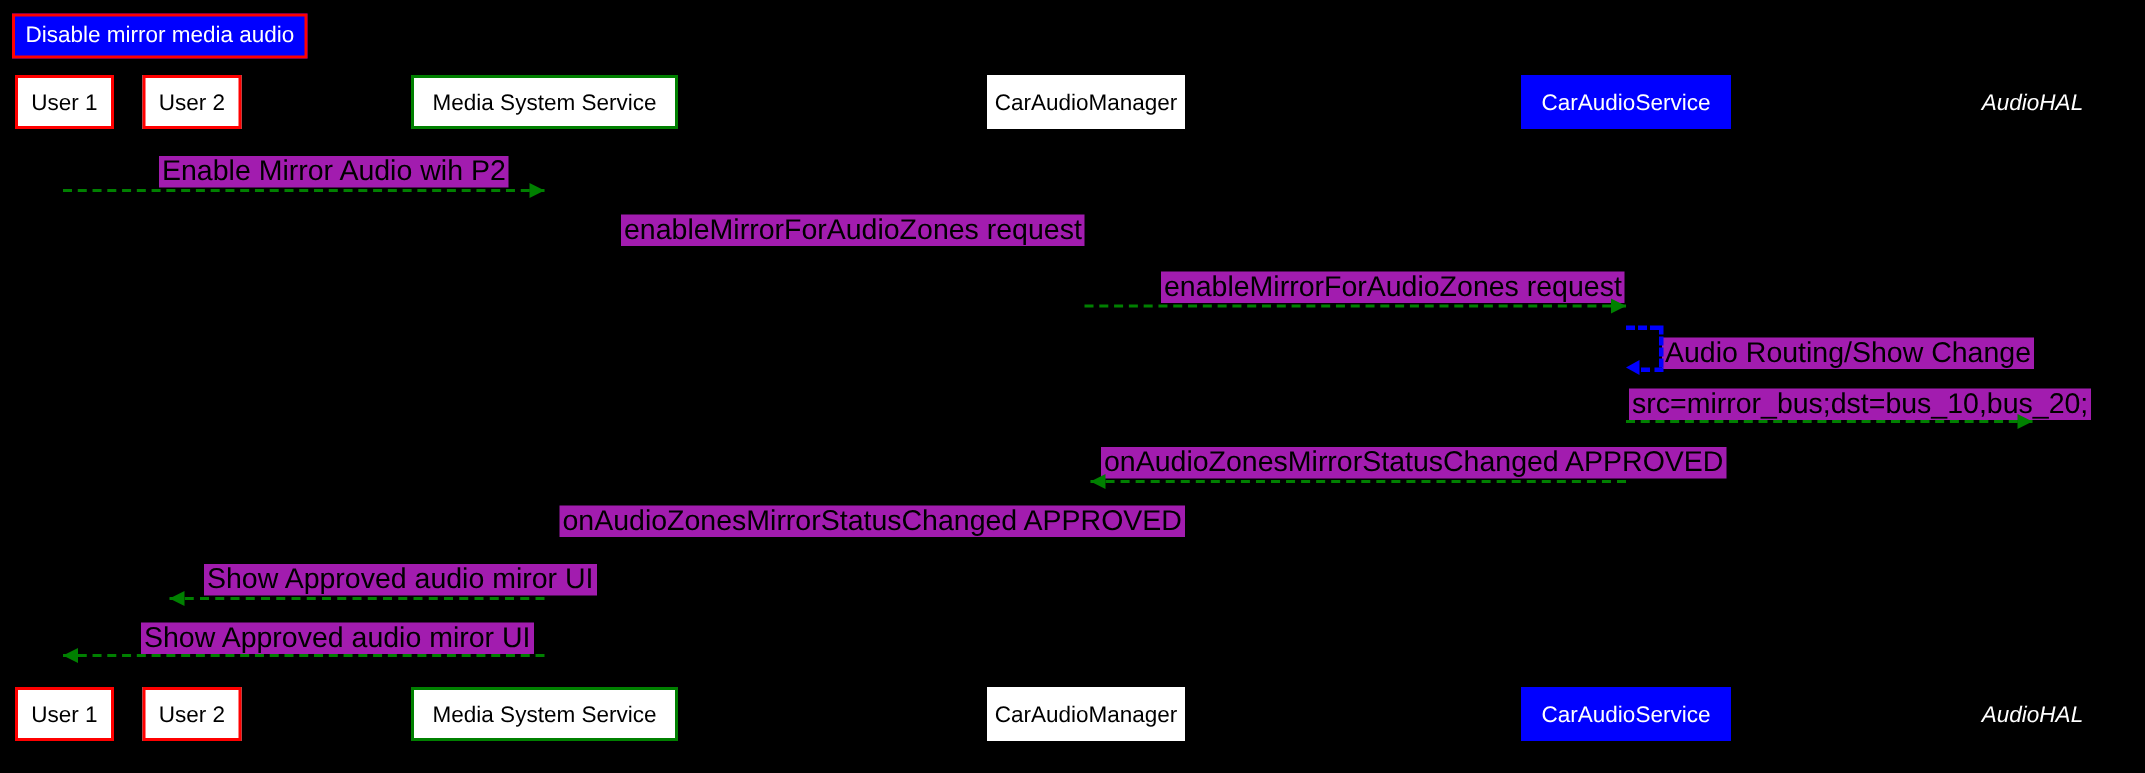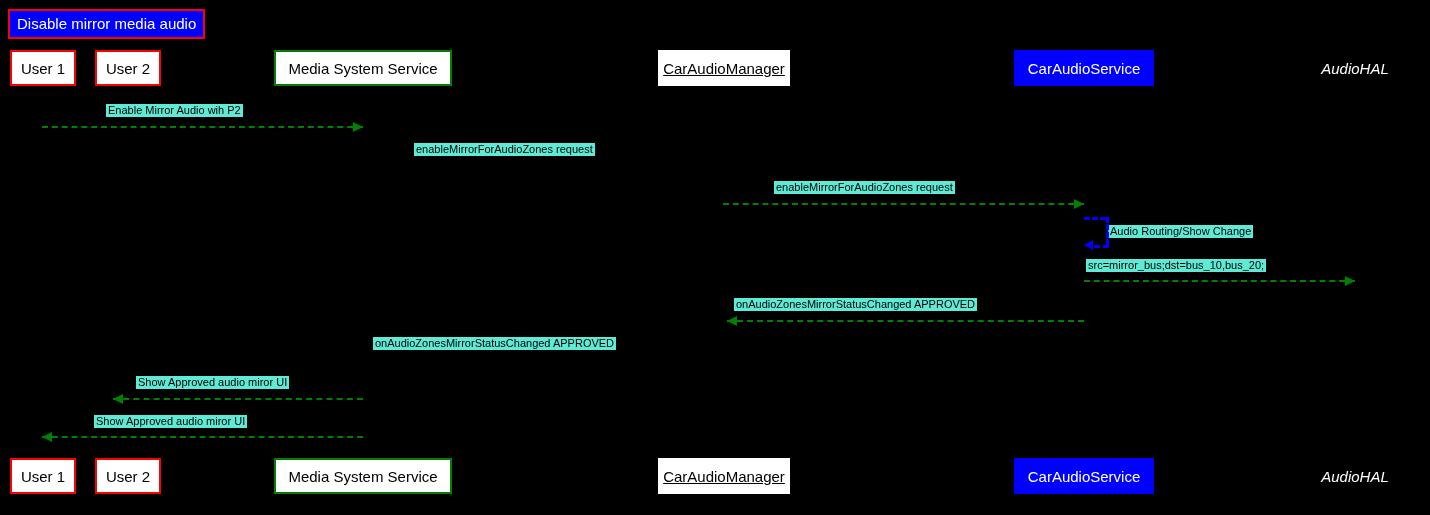--- a/index.html
+++ b/index.html
@@ -13,30 +13,30 @@
              color:#ffffff;font-size:15px;line-height:1;
              padding:5px 7px 6px 7px;white-space:nowrap;box-sizing:border-box;}
 
   
   .participant{position:absolute;white-space:nowrap;box-sizing:border-box;
                display:flex;align-items:center;justify-content:center;
                font-size:15px;line-height:1;}
   .p-box{background:#ffffff;color:#000000;border:2px solid #be185d;}
   .p-red{border-color:#ff0000;}
   .p-green{border-color:#008000;}
-  .p-plain{background:#ffffff;color:#000000;border:none;padding:12px 2px;text-decoration:underline;}
+  .p-plain{background:#ffffff;color:#000000;border:none;padding:12px 2px;}
   .p-blue{background:#0000ff;color:#ffffff;border:none;}
   .p-ghost{background:transparent;color:#ffffff;border:none;font-style:italic;}
 
   
   .lifeline{position:absolute;width:1px;background:#000000;}
 
   
-  .msg-label{position:absolute;background:#5eead4;color:#000000;
-             font-size:11px;line-height:1;padding:1px 2px;white-space:nowrap;}
+  .msg-label{position:absolute;background:#a21caf;color:#000000;
+             font-size:19px;line-height:1;padding:1px 2px;white-space:nowrap;}
   .msg-line{position:absolute;height:0;border-top:2px dashed #008000;}
   .msg-line.invisible{border-top-color:#000000;}
   .arrow{position:absolute;width:0;height:0;}
   .arrow-right{border-top:5px solid transparent;border-bottom:5px solid transparent;
                border-left:10px solid #008000;}
   .arrow-left{border-top:5px solid transparent;border-bottom:5px solid transparent;
               border-right:10px solid #008000;}
   .arrow-left-blue{border-top:5px solid transparent;border-bottom:5px solid transparent;
                    border-right:9px solid #0000ff;}
 

